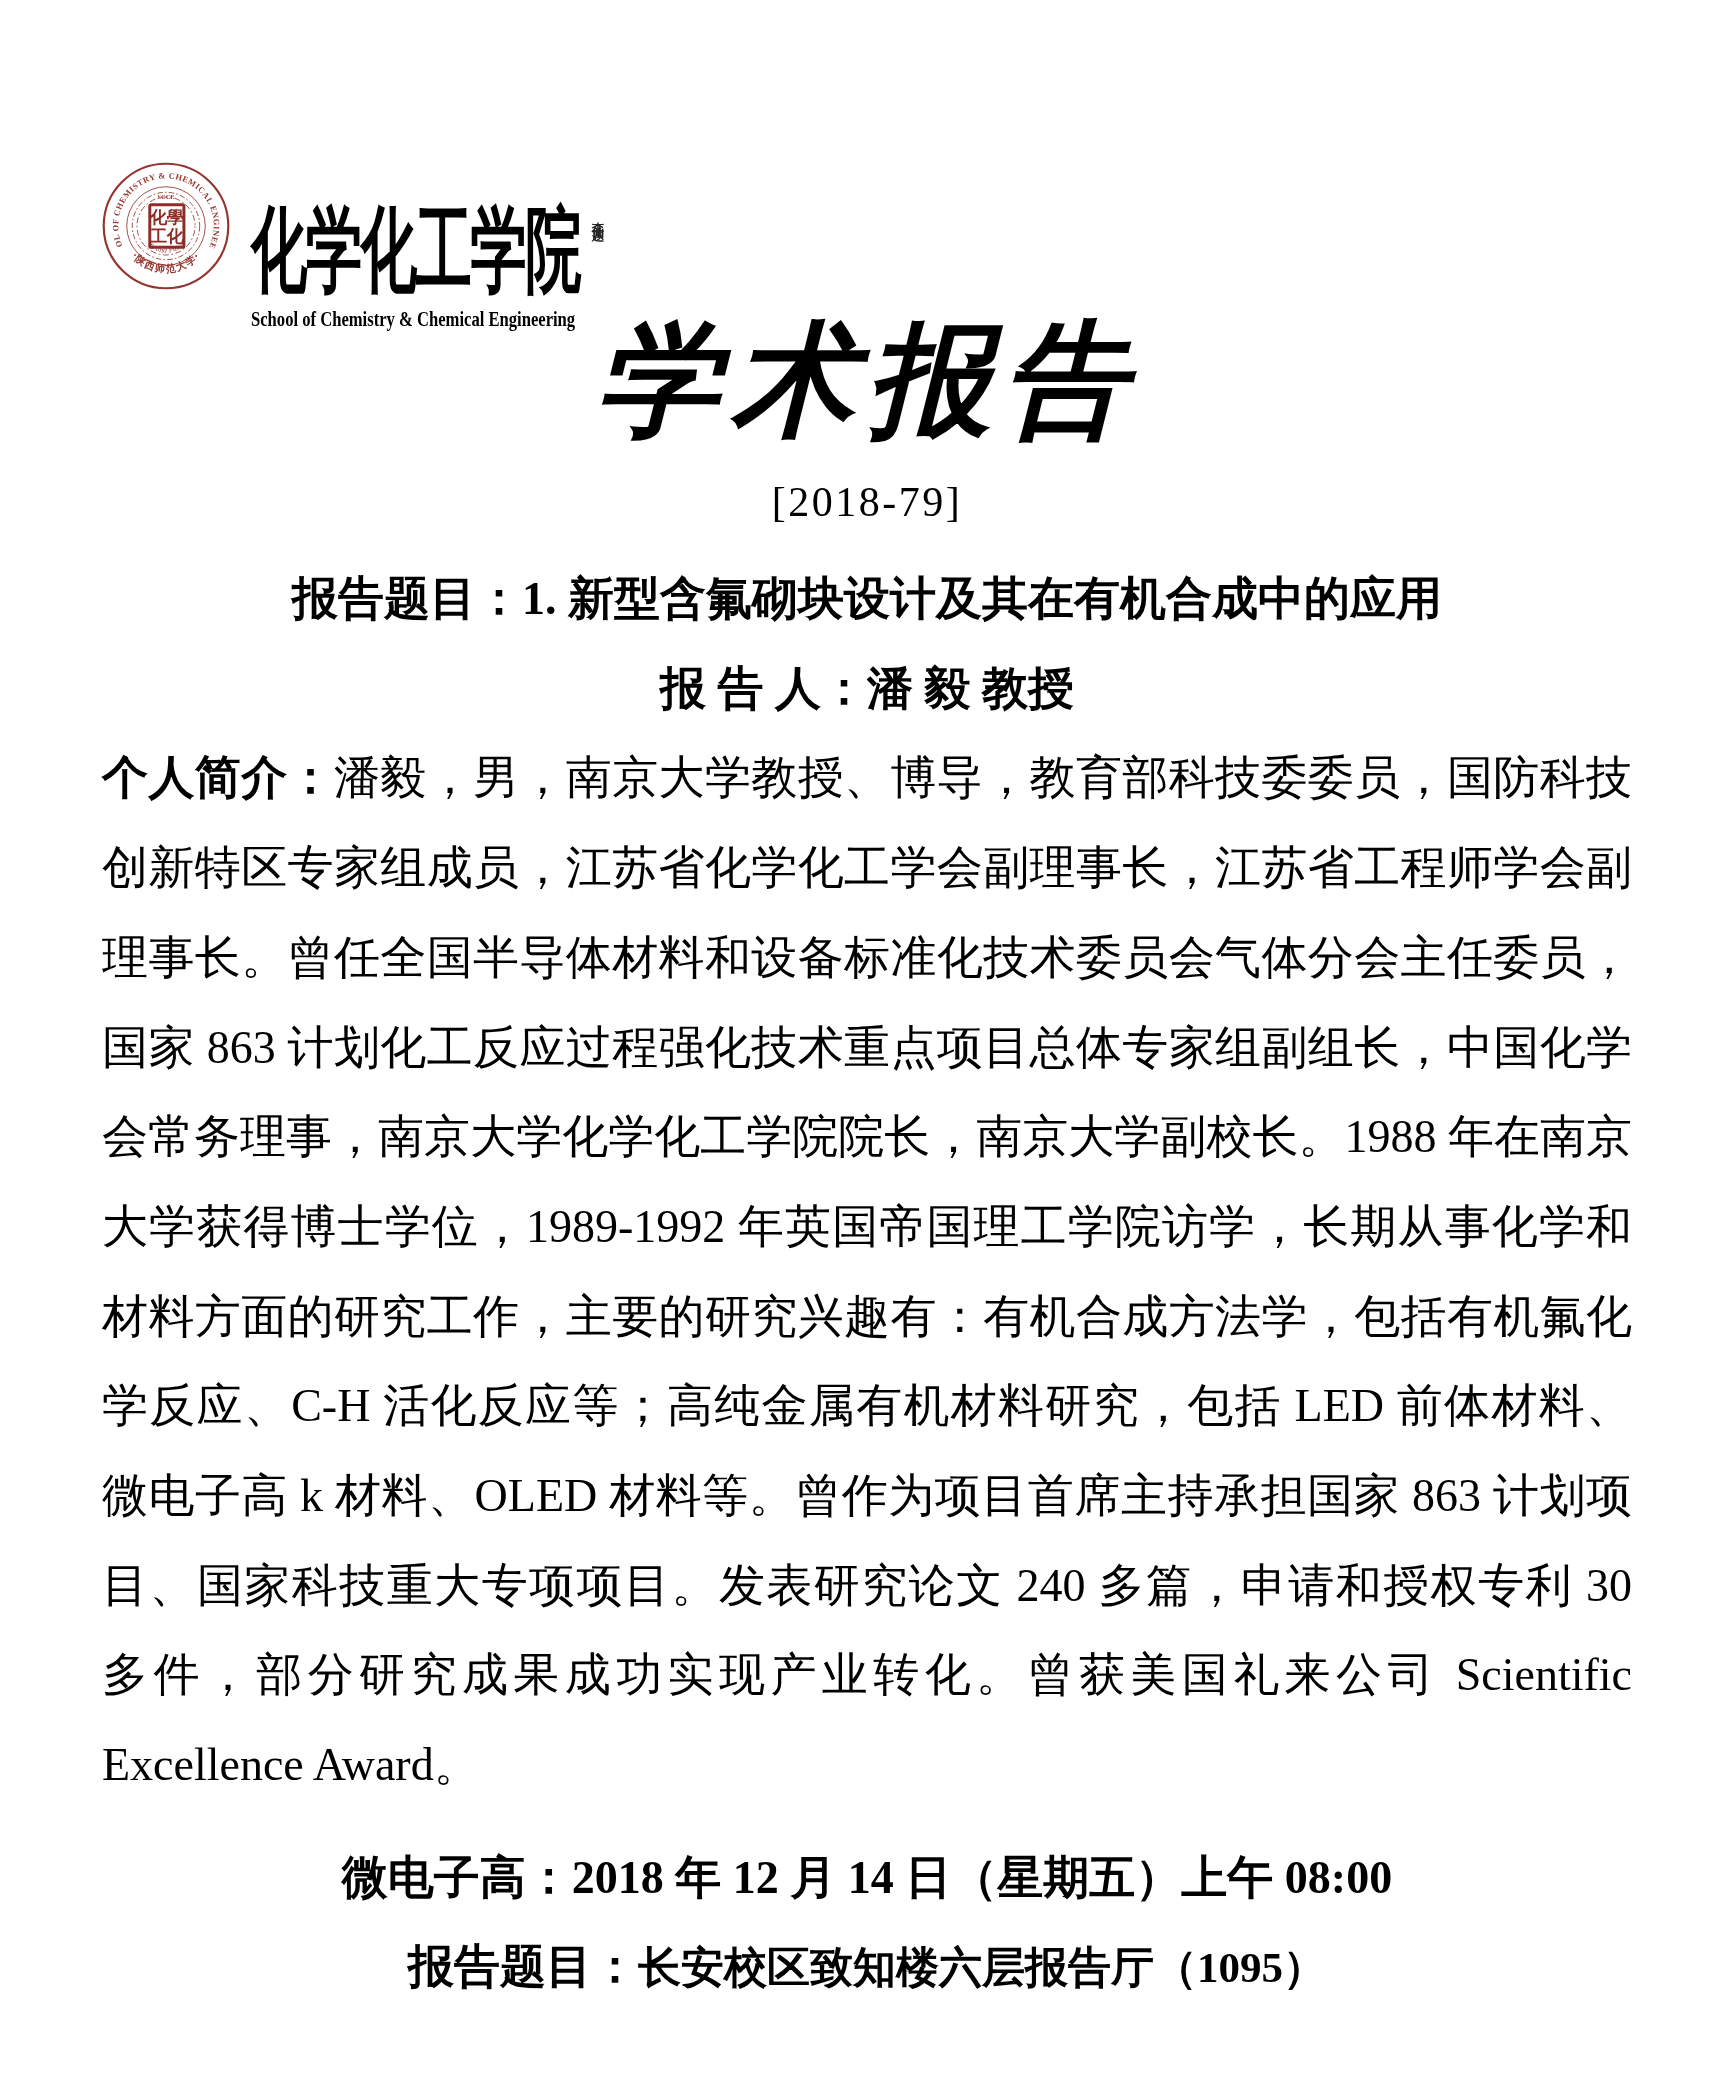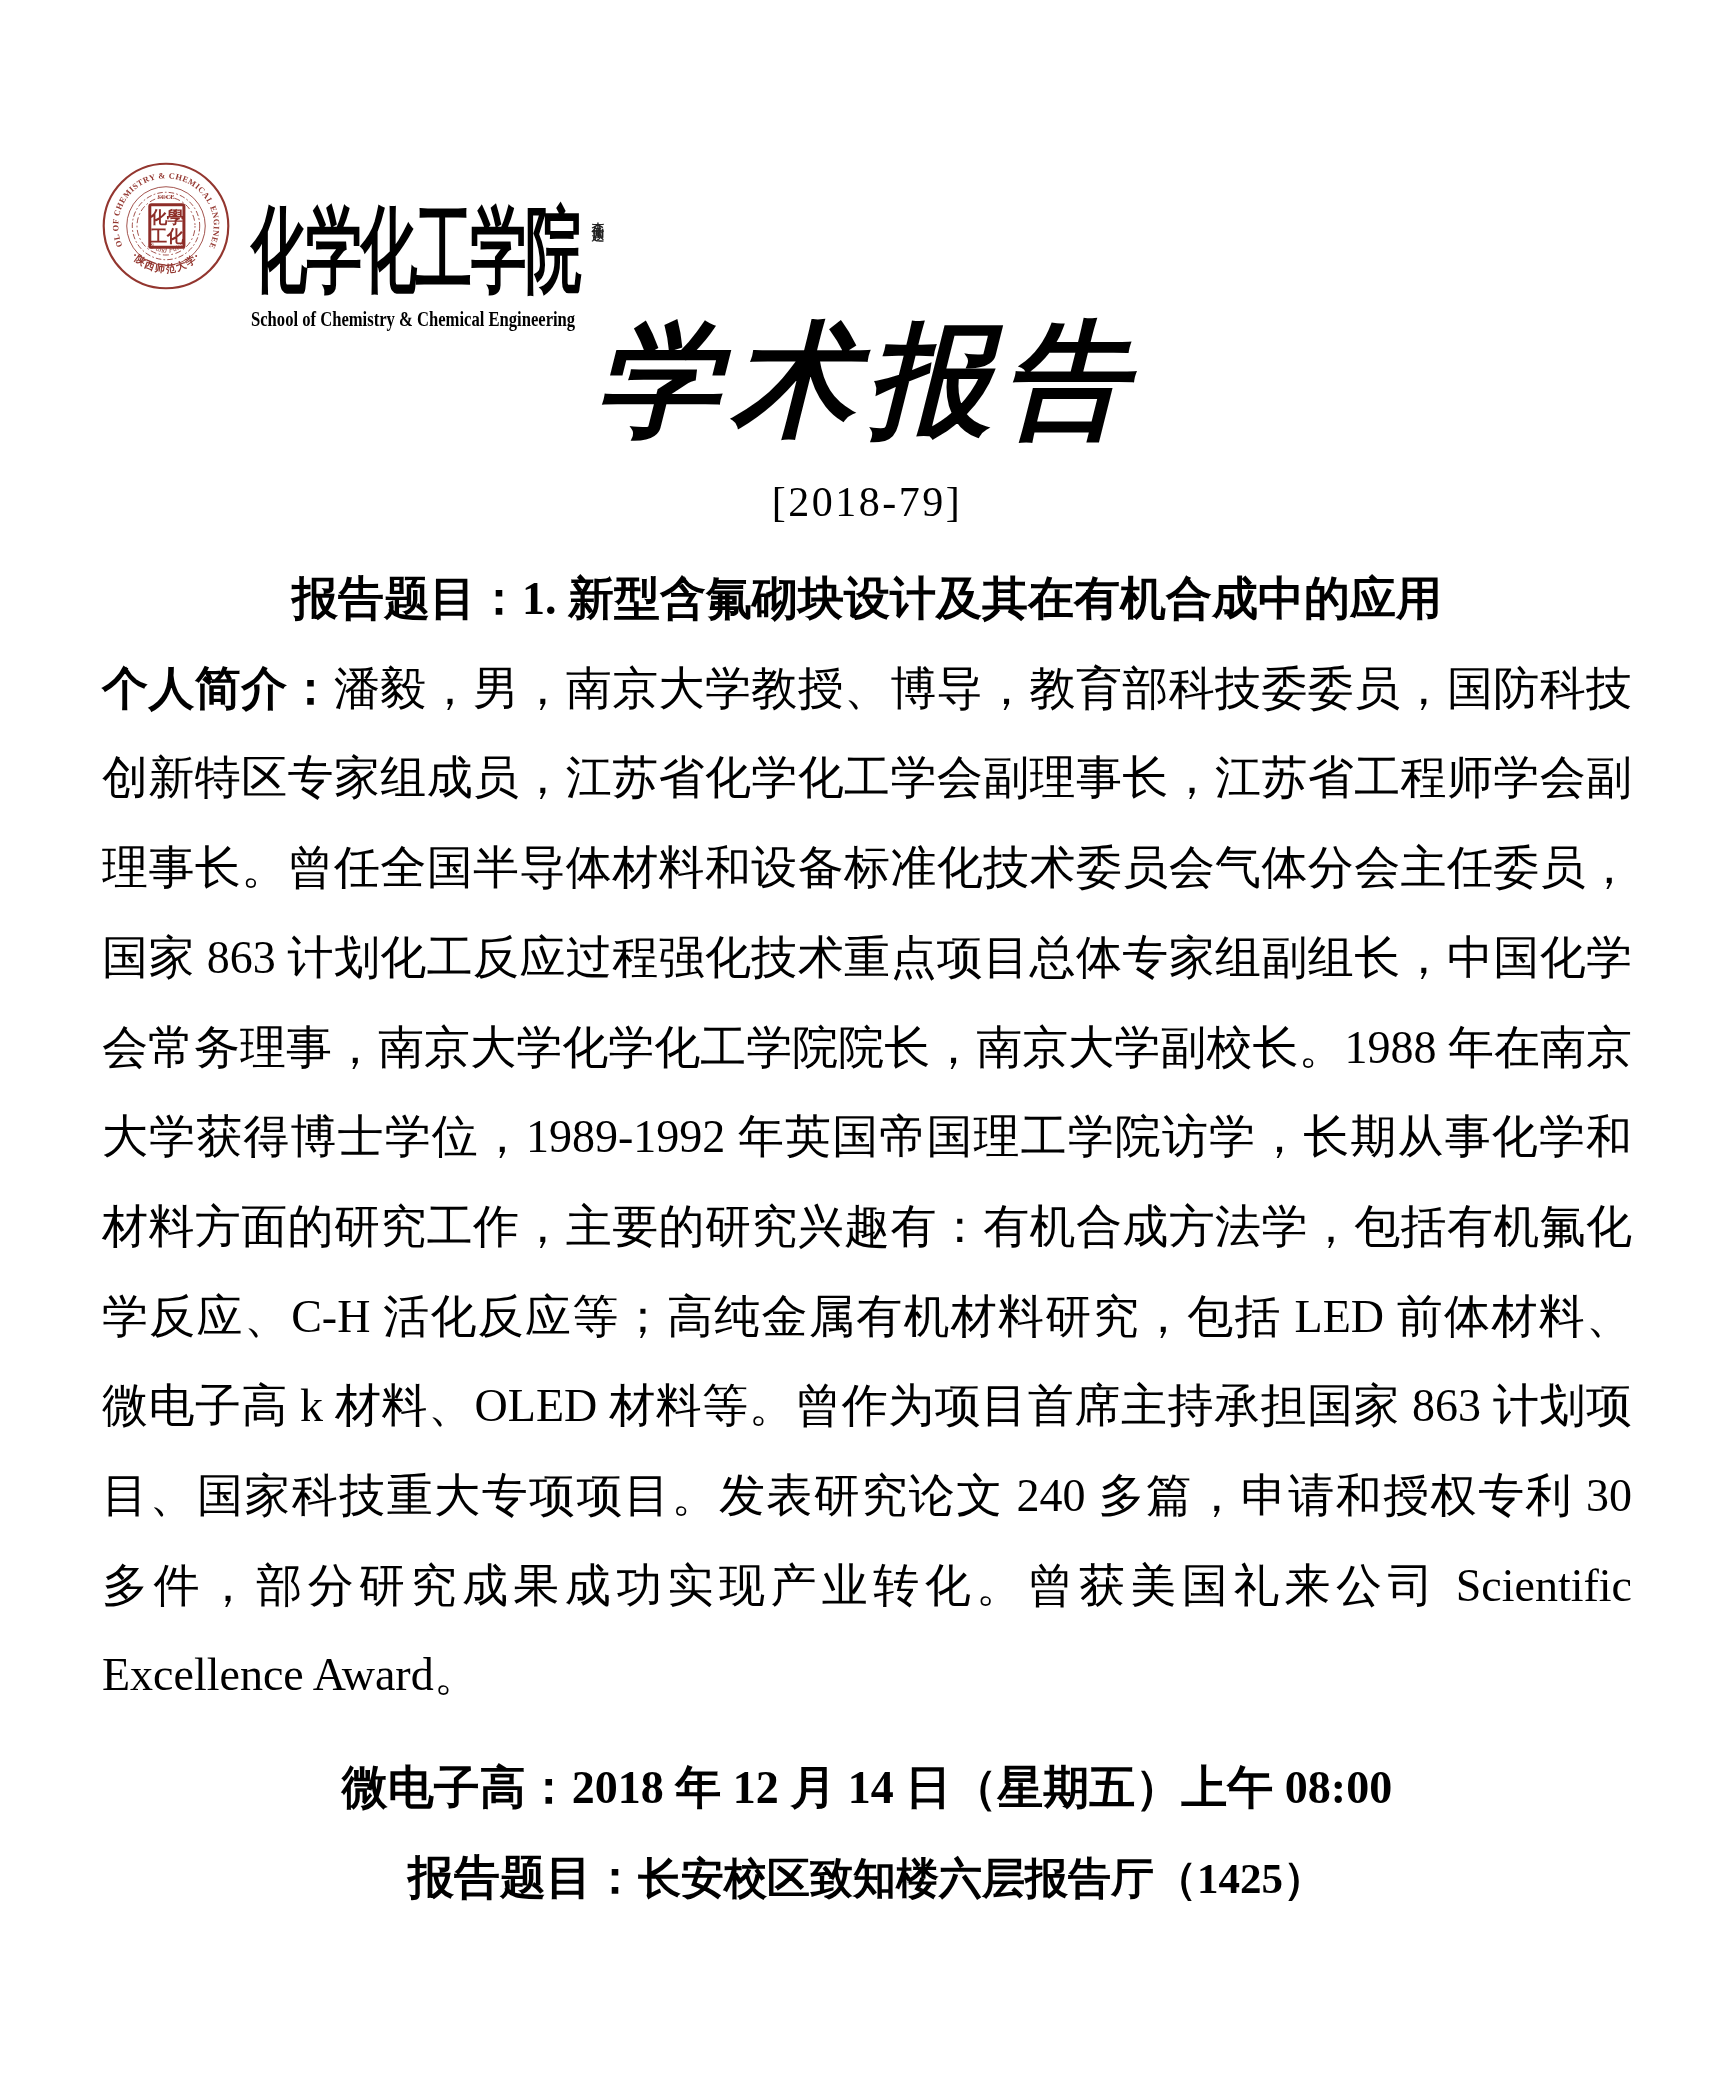--- a/index.html
+++ b/index.html
@@ -89,22 +89,23 @@
   </header>
 
   <h1 class="title">学术报告</h1>
 
   <div class="issue">[2018-79]</div>
 
   <main class="content">
     <p class="bold"><span class="label">报告题目：</span><span>1. 新型含氟砌块设计及其在有机合成中的应用</span></p>
 
 
+    <p class="bold"><span class="label">报 告 人：</span><span>潘 毅 教授</span></p>
 
     <p class="profile"><span class="label">个人简介：</span><span>潘毅，男，南京大学教授、博导，教育部科技委委员，国防科技创新特区专家组成员，江苏省化学化工学会副理事长，江苏省工程师学会副理事长。曾任全国半导体材料和设备标准化技术委员会气体分会主任委员，国家 863 计划化工反应过程强化技术重点项目总体专家组副组长，中国化学会常务理事，南京大学化学化工学院院长，南京大学副校长。1988 年在南京大学获得博士学位，1989-1992 年英国帝国理工学院访学，长期从事化学和材料方面的研究工作，主要的研究兴趣有：有机合成方法学，包括有机氟化学反应、C-H 活化反应等；高纯金属有机材料研究，包括 LED 前体材料、微电子高 k 材料、OLED 材料等。曾作为项目首席主持承担国家 863 计划项目、国家科技重大专项项目。发表研究论文 240 多篇，申请和授权专利 30 多件，部分研究成果成功实现产业转化。曾获美国礼来公司 Scientific Excellence Award。</span></p>
 
     <p class="bold time-line"><span class="label">微电子高：</span><span>2018 年 12 月 14 日（星期五）上午 08:00</span></p>
 
-    <p class="bold"><span class="label">报告题目：</span><span class="venue-val">长安校区致知楼六层报告厅（1425）</span></p>
+    <p class="bold"><span class="label">报告题目：</span><span class="venue-val">长安校区致知楼六层报告厅（1095）</span></p>
   </main>
 
 </div>
 
 
 </body></html>

